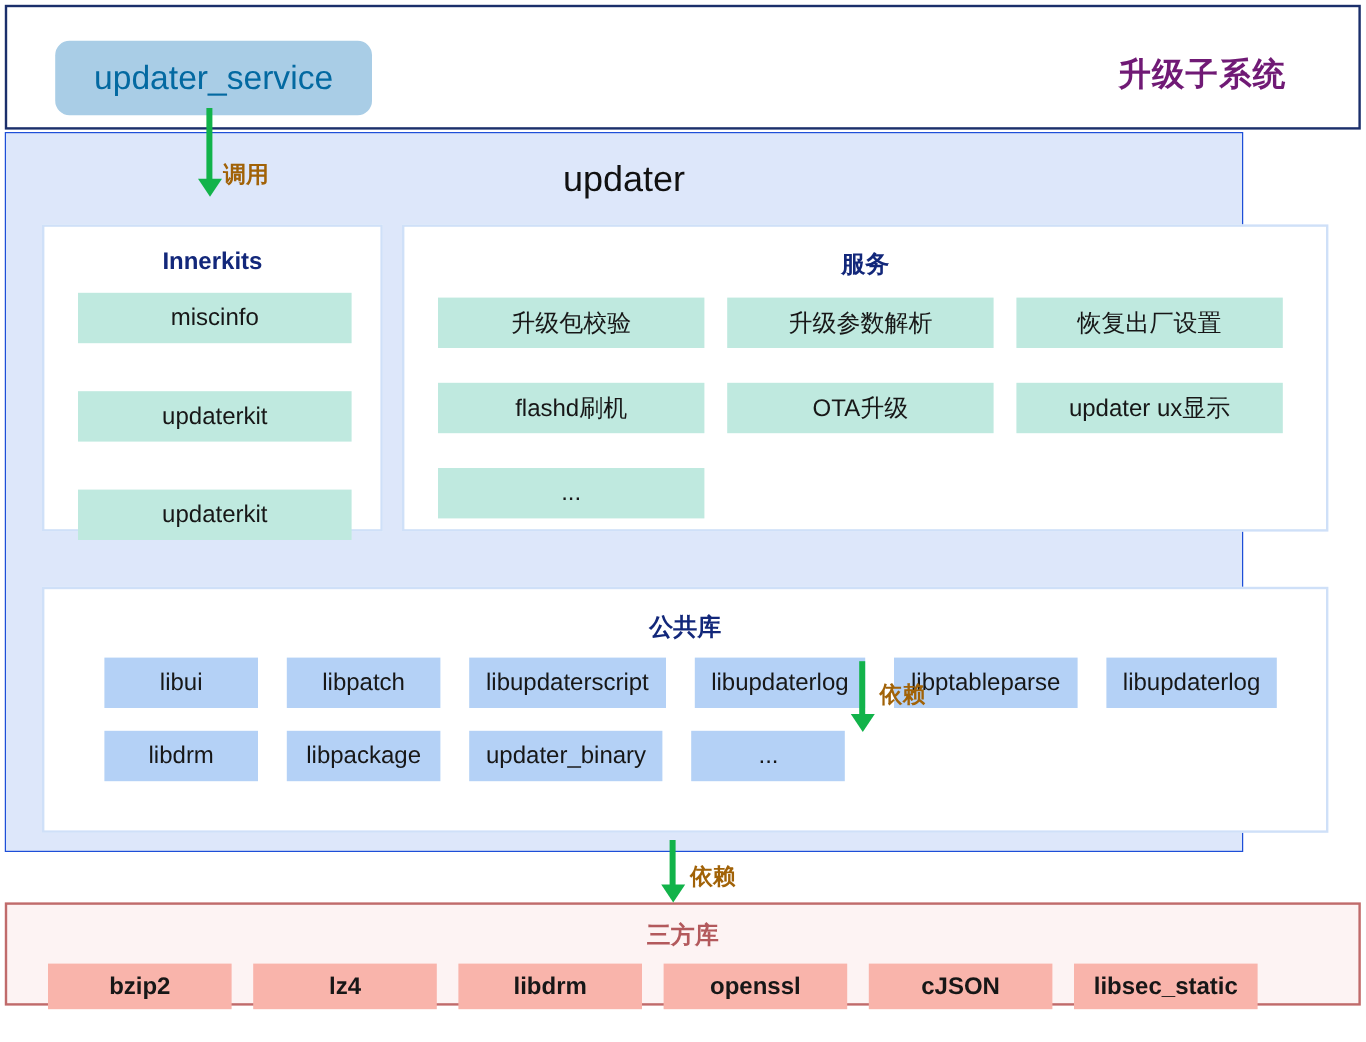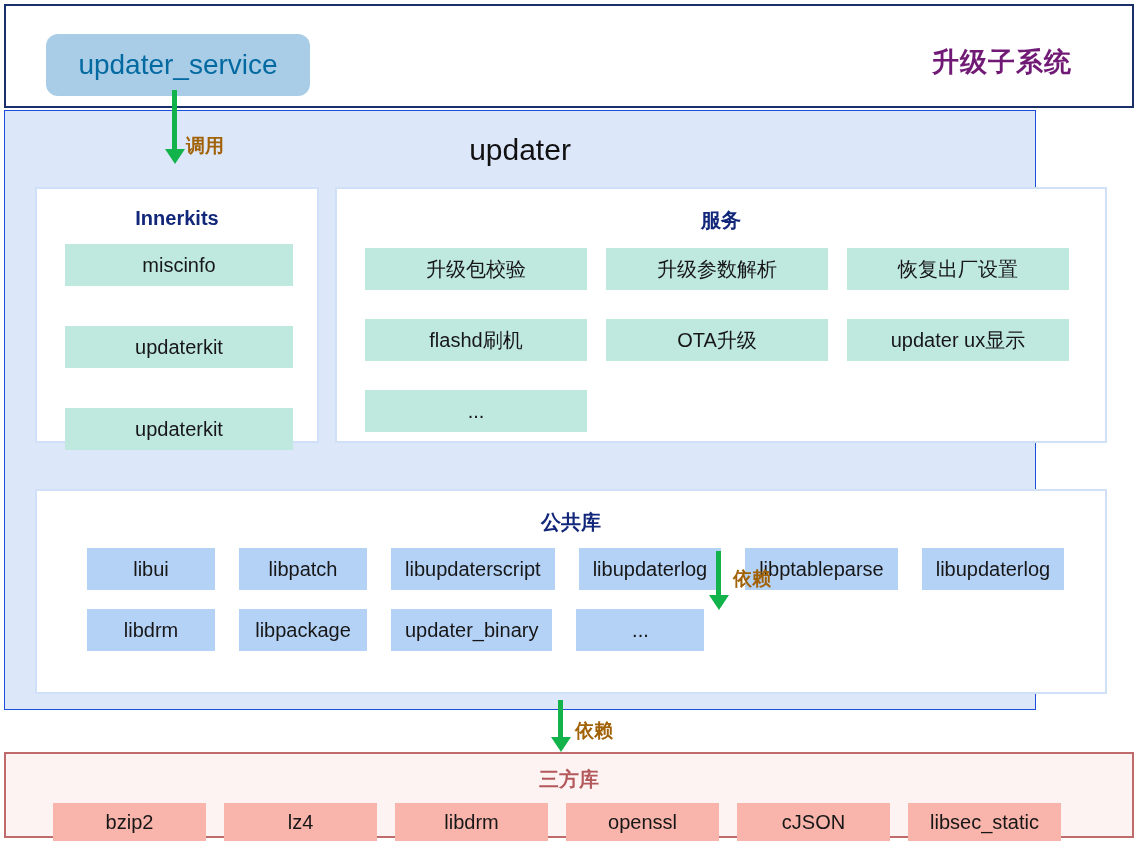--- a/index.html
+++ b/index.html
@@ -166,22 +166,23 @@
     left: 4px;
     top: 752px;
     width: 1130px;
     height: 86px;
     background: #fdf3f3;
     border: 2px double #c06b6b;
     box-sizing: border-box;
   }
   .thirdparty-band .panel-title { margin-top: 12px; }
   #thirdparty-list {
-    padding-left: 47px;
+    padding-left: 34px;
     padding-top: 10px;
+    font-weight: bold;
   }
   #thirdparty-list .chip {
     width: 153px;
     height: 38px;
     background: #f9b4ab;
     margin-right: 18px;
   }
 
   
   .arrow {

